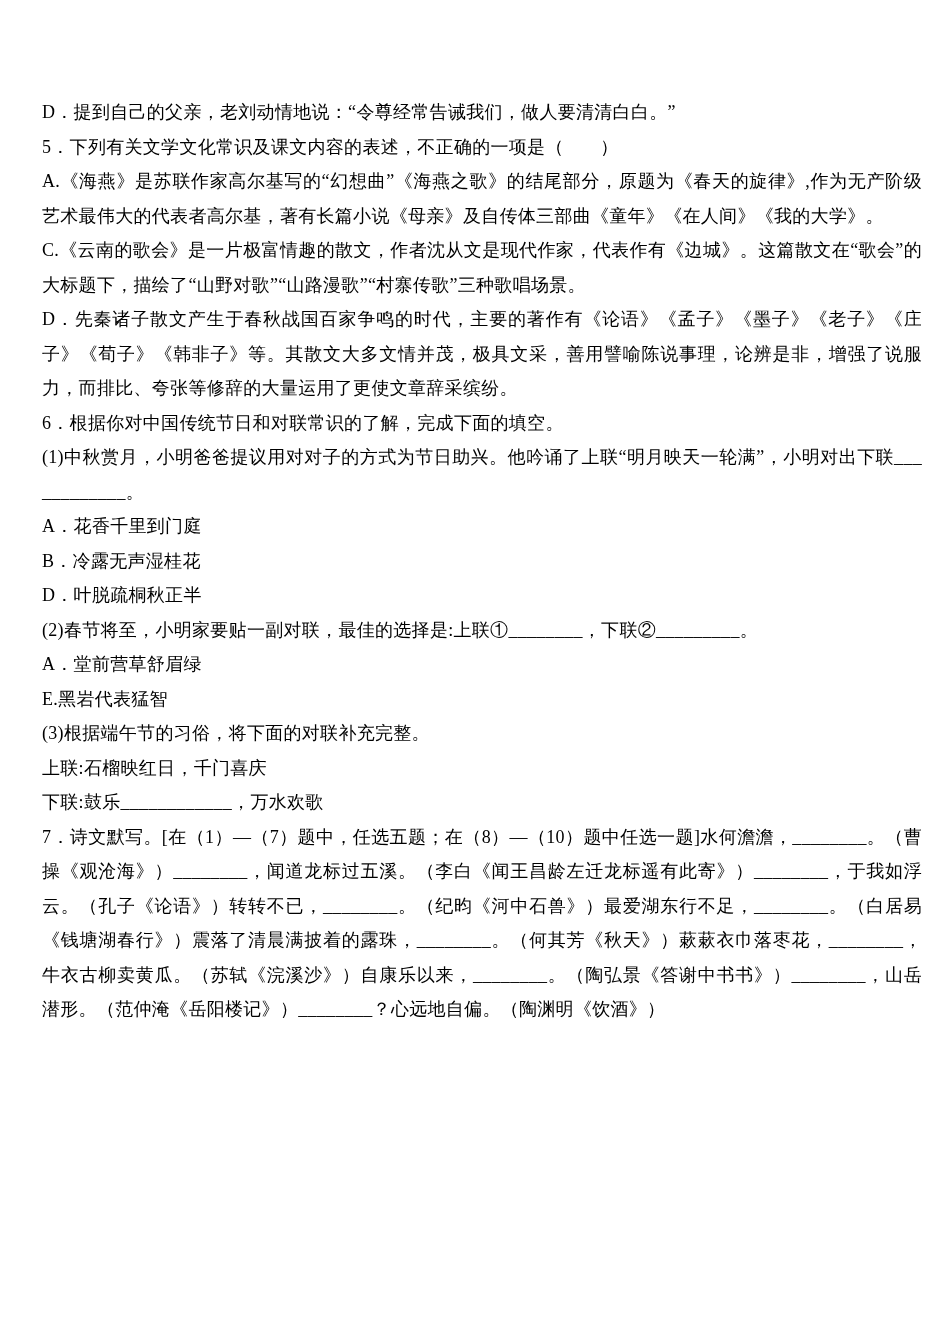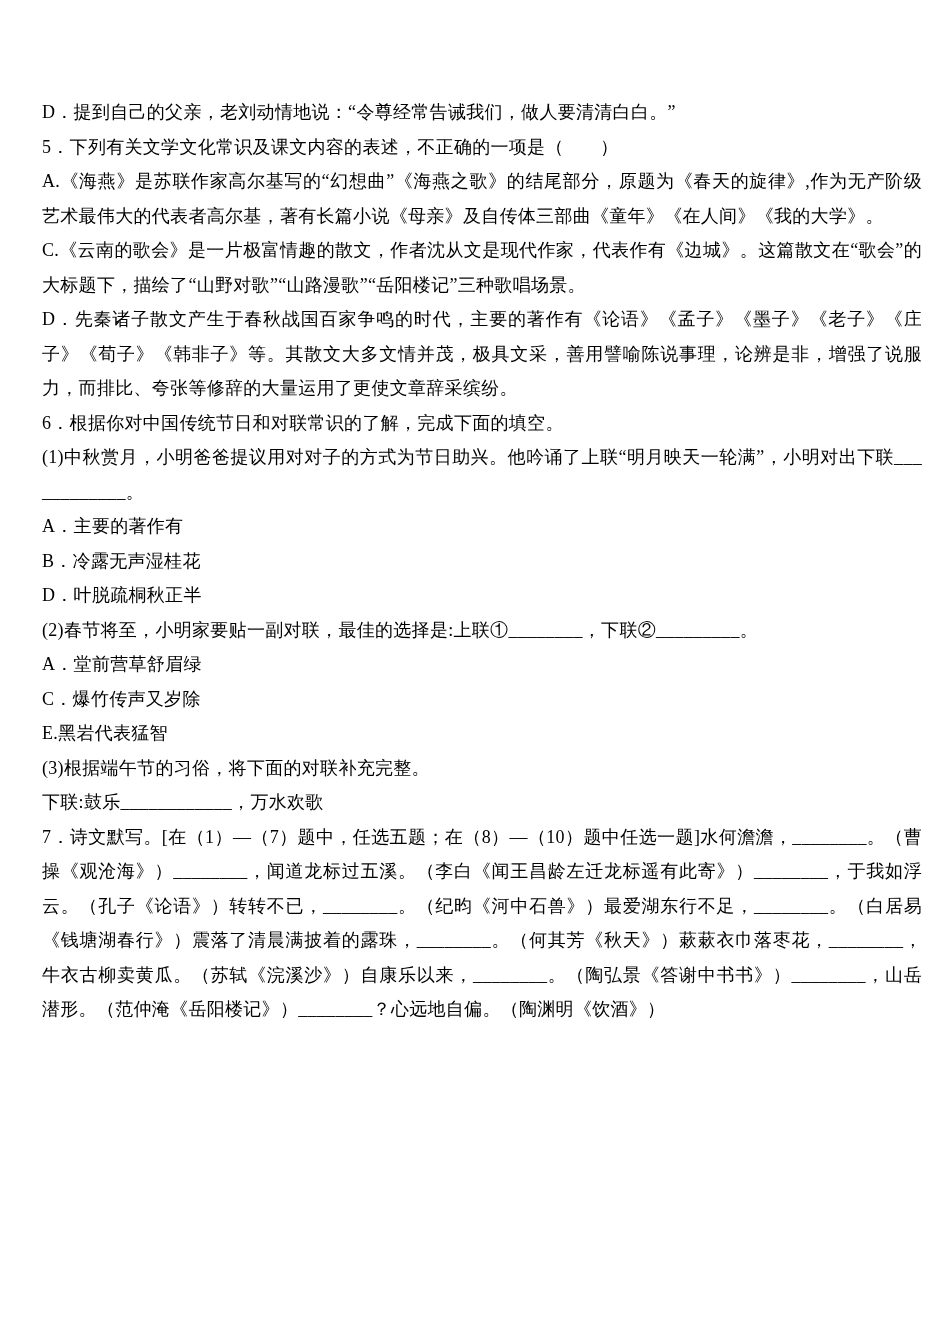--- a/index.html
+++ b/index.html
@@ -32,27 +32,27 @@
     word-break: break-all;
   }
 </style>
 </head>
 <body>
 
 <main class="page">
   <p class="para">D．提到自己的父亲，老刘动情地说：“令尊经常告诫我们，做人要清清白白。”</p>
   <p class="para">5．下列有关文学文化常识及课文内容的表述，不正确的一项是（　　）</p>
   <p class="para">A.《海燕》是苏联作家高尔基写的“幻想曲”《海燕之歌》的结尾部分，原题为《春天的旋律》,作为无产阶级艺术最伟大的代表者高尔基，著有长篇小说《母亲》及自传体三部曲《童年》《在人间》《我的大学》。</p>
-  <p class="para">C.《云南的歌会》是一片极富情趣的散文，作者沈从文是现代作家，代表作有《边城》。这篇散文在“歌会”的大标题下，描绘了“山野对歌”“山路漫歌”“岳阳楼记”三种歌唱场景。</p>
+  <p class="para">C.《云南的歌会》是一片极富情趣的散文，作者沈从文是现代作家，代表作有《边城》。这篇散文在“歌会”的大标题下，描绘了“山野对歌”“山路漫歌”“村寨传歌”三种歌唱场景。</p>
   <p class="para">D．先秦诸子散文产生于春秋战国百家争鸣的时代，主要的著作有《论语》《孟子》《墨子》《老子》《庄子》《荀子》《韩非子》等。其散文大多文情并茂，极具文采，善用譬喻陈说事理，论辨是非，增强了说服力，而排比、夸张等修辞的大量运用了更使文章辞采缤纷。</p>
   <p class="para">6．根据你对中国传统节日和对联常识的了解，完成下面的填空。</p>
   <p class="para">(1)中秋赏月，小明爸爸提议用对对子的方式为节日助兴。他吟诵了上联“明月映天一轮满”，小明对出下联____________。</p>
-  <p class="para">A．主要的著作有</p>
+  <p class="para">A．花香千里到门庭</p>
   <p class="para">B．冷露无声湿桂花</p>
   <p class="para">D．叶脱疏桐秋正半</p>
   <p class="para">(2)春节将至，小明家要贴一副对联，最佳的选择是:上联①________，下联②_________。</p>
   <p class="para">A．堂前营草舒眉绿</p>
-  <p class="para">C．爆竹传声又岁除</p>
   <p class="para">E.黑岩代表猛智</p>
   <p class="para">(3)根据端午节的习俗，将下面的对联补充完整。</p>
+  <p class="para">上联:石榴映红日，千门喜庆</p>
   <p class="para">下联:鼓乐____________，万水欢歌</p>
   <p class="para">7．诗文默写。[在（1）—（7）题中，任选五题；在（8）—（10）题中任选一题]水何澹澹，________。（曹操《观沧海》）________，闻道龙标过五溪。（李白《闻王昌龄左迁龙标遥有此寄》）________，于我如浮云。（孔子《论语》）转转不已，________。（纪昀《河中石兽》）最爱湖东行不足，________。（白居易《钱塘湖春行》）震落了清晨满披着的露珠，________。（何其芳《秋天》）蔌蔌衣巾落枣花，________，牛衣古柳卖黄瓜。（苏轼《浣溪沙》）自康乐以来，________。（陶弘景《答谢中书书》）________，山岳潜形。（范仲淹《岳阳楼记》）________？心远地自偏。（陶渊明《饮酒》）</p>
 </main>
 
 </body></html>

